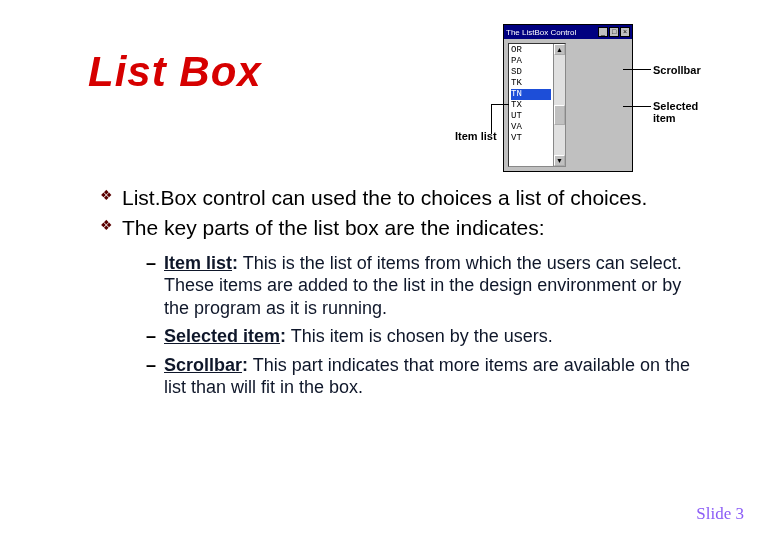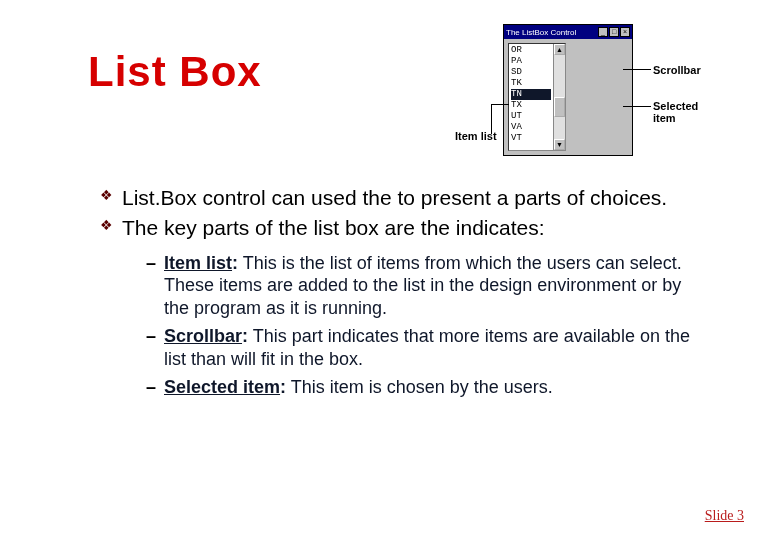--- a/index.html
+++ b/index.html
@@ -15,20 +15,21 @@
     position: relative;
     width: 100%;
     height: 100%;
   }
   .title {
     position: absolute;
     top: 48px;
     left: 88px;
     font-size: 42px;
     font-weight: 900;
+    font-style: italic;
     color: #d60000;
     letter-spacing: 1px;
     font-family: "Arial Black", Arial, sans-serif;
   }
 
   
   .listbox-illustration {
     position: absolute;
     top: 24px;
     right: 62px;
@@ -63,36 +64,36 @@
     line-height: 8px;
     text-align: center;
     color: #000;
   }
   .lb-body {
     padding: 4px;
   }
   .lb-list {
     background: #fff;
     border: 1px inset #888;
-    height: 108px;
+    height: 124px;
     width: 58px;
     position: relative;
     display: flex;
   }
   .lb-items {
     flex: 1;
     overflow: hidden;
     font-family: "Courier New", monospace;
     font-size: 9px;
     line-height: 11px;
     padding: 1px 2px;
   }
   .lb-item { white-space: nowrap; }
   .lb-item.selected {
-    background: #0f172a;
+    background: #1d4ed8;
     color: #fff;
   }
   .lb-scrollbar {
     width: 12px;
     background: #d4d0c8;
     border-left: 1px solid #888;
     display: flex;
     flex-direction: column;
   }
   .lb-sb-btn {
@@ -174,24 +175,23 @@
     color: #000;
     font-weight: bold;
   }
   .term { font-weight: bold; text-decoration: underline; }
   .term-colon { font-weight: bold; }
 
   .footer {
     position: absolute;
     bottom: 16px;
     right: 36px;
-    font-size: 14px;
-    color: #b91c1c;
+    font-size: 17px;
+    color: #8b5cf6;
     font-family: "Times New Roman", serif;
-    text-decoration: underline;
   }
 </style>
 </head>
 <body>
 
 <div class="slide">
 
   <h1 class="title">List Box</h1>
 
   <div class="listbox-illustration">
@@ -233,33 +233,33 @@
 
     <div class="callout callout-selected">Selected item</div>
     <div class="callout-line callout-selected-line"></div>
 
     <div class="callout callout-itemlist">Item list</div>
     <div class="callout-line callout-itemlist-line"></div>
     <div class="callout-line callout-itemlist-line2"></div>
   </div>
 
   <div class="content">
-    <div class="bullet-l1">List.Box control can used the to present a parts of choices.</div>
+    <div class="bullet-l1">List.Box control can used the to choices a list of choices.</div>
     <div class="bullet-l1">The key parts of the list box are the indicates:</div>
 
     <div class="sublist">
       <div class="bullet-l2">
         <span class="term">Item list</span><span class="term-colon">:</span>
         <span>This is the list of items from which the users can select. These items are added to the list in the design environment or by the program as it is running.</span>
       </div>
       <div class="bullet-l2">
+        <span class="term">Selected item</span><span class="term-colon">:</span>
+        <span>This item is chosen by the users.</span>
+      </div>
+      <div class="bullet-l2">
         <span class="term">Scrollbar</span><span class="term-colon">:</span>
         <span>This part indicates that more items are available on the list than will fit in the box.</span>
       </div>
-      <div class="bullet-l2">
-        <span class="term">Selected item</span><span class="term-colon">:</span>
-        <span>This item is chosen by the users.</span>
-      </div>
     </div>
   </div>
 
   <div class="footer">Slide 3</div>
 </div>
 
 </body></html>

